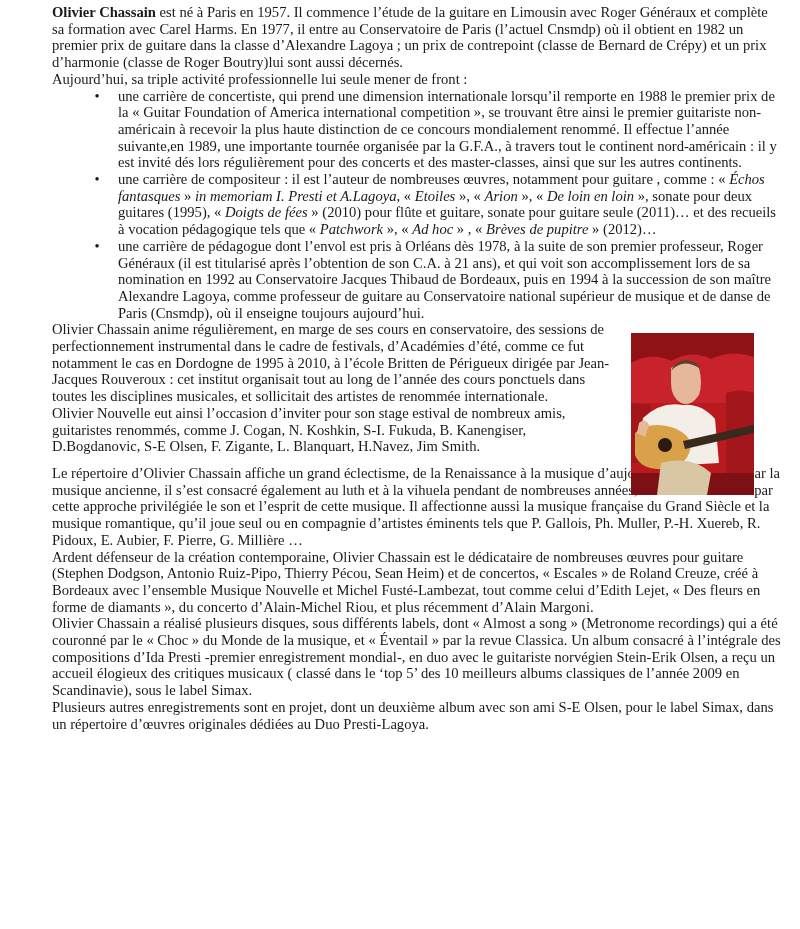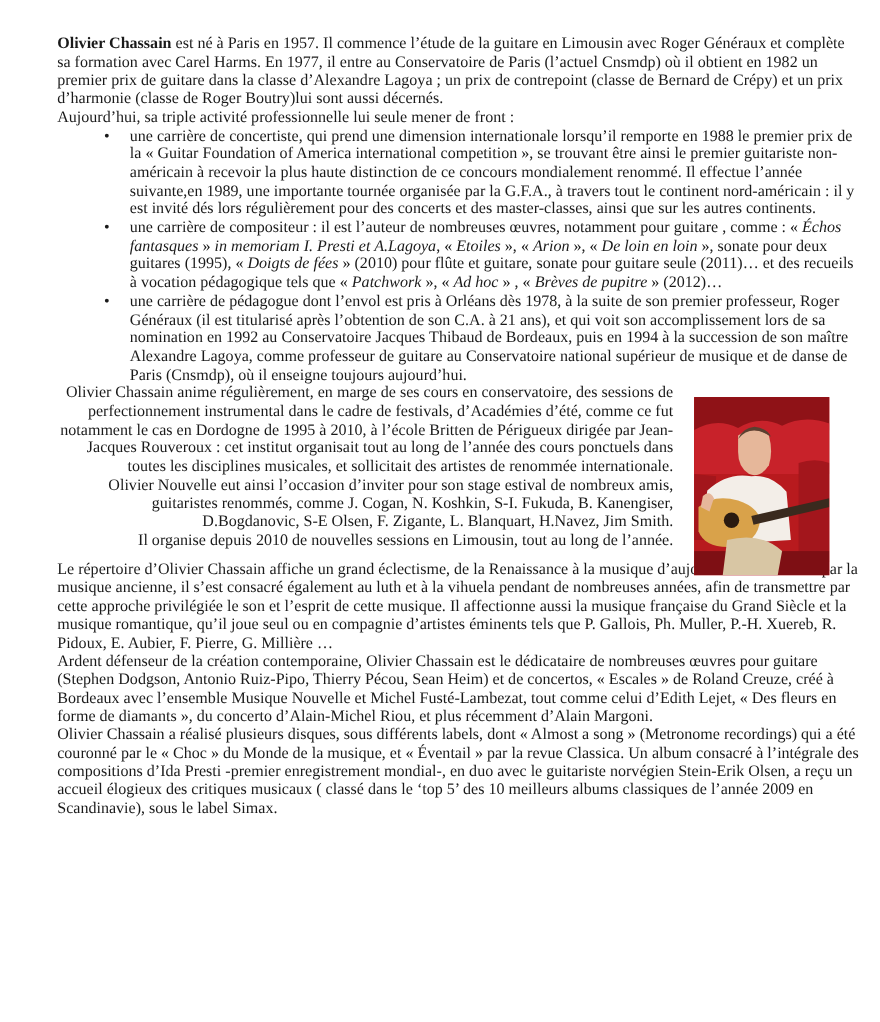--- a/index.html
+++ b/index.html
@@ -3,30 +3,30 @@
   <meta charset="utf-8">
   <style>
     html, body { margin: 0; padding: 0; background: #ffffff; }
     body {
       width: 800px; height: 929px; overflow: hidden; position: relative;
       font-family: "Liberation Serif", "DejaVu Serif", serif;
       color: #1a1a1a;
       font-size: 14.6px;
       line-height: 16.7px;
     }
-    .doc { position: absolute; left: 52px; top: 32px; width: 730px; }
+    .doc { position: absolute; left: 52px; top: 4px; width: 730px; }
     .p { margin: 0; }
     .bold { font-weight: bold; }
     ul.bullets { list-style: none; margin: 0; padding: 0; }
     ul.bullets li { position: relative; padding-left: 66px; width: 666px; }
     ul.bullets li .bullet {
       position: absolute; left: 40px; top: 0; width: 10px; text-align: center;
     }
     .with-photo { position: relative; width: 730px; }
-    .with-photo .text { width: 560px; text-align: right; }
+    .with-photo .text { width: 560px; }
     .photo {
       position: absolute; left: 579px; top: 12px; width: 123px; height: 162px;
       background: #b81a1e; overflow: hidden;
     }
     .gap { height: 10px; }
     em { font-style: italic; }
   </style>
 </head>
 <body>
 
@@ -47,21 +47,20 @@
     <li>
       <span class="bullet">•</span>
       <span>une carrière de pédagogue dont l’envol est pris à Orléans dès 1978, à la suite de son premier professeur, Roger Généraux (il est titularisé après l’obtention de son C.A. à 21 ans), et qui voit son accomplissement lors de sa nomination en 1992 au Conservatoire Jacques Thibaud de Bordeaux, puis en 1994 à la succession de son maître Alexandre Lagoya, comme professeur de guitare au Conservatoire national supérieur de musique et de danse de Paris (Cnsmdp), où il enseigne toujours aujourd’hui.</span>
     </li>
   </ul>
 
   <div class="with-photo">
     <div class="text">
       <p class="p">Olivier Chassain anime régulièrement, en marge de ses cours en conservatoire, des sessions de perfectionnement instrumental dans le cadre de festivals, d’Académies d’été, comme ce fut notamment le cas en Dordogne de 1995 à 2010, à l’école Britten de Périgueux dirigée par Jean-Jacques Rouveroux : cet institut organisait tout au long de l’année des cours ponctuels dans toutes les disciplines musicales, et sollicitait des artistes de renommée internationale.</p>
       <p class="p">Olivier Nouvelle eut ainsi l’occasion d’inviter pour son stage estival de nombreux amis, guitaristes renommés, comme J. Cogan, N. Koshkin, S-I. Fukuda, B. Kanengiser, D.Bogdanovic, S-E Olsen, F. Zigante, L. Blanquart, H.Navez, Jim Smith.</p>
-      <p class="p">Il organise depuis 2010 de nouvelles sessions en Limousin, tout au long de l’année.</p>
     </div>
     <div class="photo" title="Olivier Chassain playing guitar seated in red theatre seats">
       <svg width="123" height="162" viewBox="0 0 123 162" xmlns="http://www.w3.org/2000/svg">
         <rect x="0" y="0" width="123" height="162" fill="#b81a1e"></rect>
         <rect x="0" y="0" width="123" height="30" fill="#8f1217"></rect>
         <path d="M0 30 Q20 18 40 28 Q60 16 80 26 Q100 16 123 24 L123 70 L0 70 Z" fill="#c8222a"></path>
         <path d="M0 70 L20 72 L18 130 L0 130 Z" fill="#a3161c"></path>
         <path d="M95 60 Q110 55 123 60 L123 150 L95 150 Z" fill="#a3161c"></path>
         <rect x="0" y="140" width="123" height="22" fill="#7e0f14"></rect>
         <path d="M40 35 Q55 25 68 35 Q72 50 68 62 Q60 74 50 70 Q40 64 40 50 Z" fill="#e6b79a"></path>
@@ -75,15 +74,16 @@
       </svg>
     </div>
   </div>
 
   <div class="gap"></div>
 
   <div>
     <p class="p">Le répertoire d’Olivier Chassain affiche un grand éclectisme, de la Renaissance à la musique d’aujourd’hui. Passionné par la musique ancienne, il s’est consacré également au luth et à la vihuela pendant de nombreuses années, afin de transmettre par cette approche privilégiée le son et l’esprit de cette musique. Il affectionne aussi la musique française du Grand Siècle et la musique romantique, qu’il joue seul ou en compagnie d’artistes éminents tels que P. Gallois, Ph. Muller, P.-H. Xuereb, R. Pidoux, E. Aubier, F. Pierre, G. Millière …</p>
     <p class="p">Ardent défenseur de la création contemporaine, Olivier Chassain est le dédicataire de nombreuses œuvres pour guitare (Stephen Dodgson, Antonio Ruiz-Pipo, Thierry Pécou, Sean Heim) et de concertos, « Escales » de Roland Creuze, créé à Bordeaux avec l’ensemble Musique Nouvelle et Michel Fusté-Lambezat, tout comme celui d’Edith Lejet, « Des fleurs en forme de diamants », du concerto d’Alain-Michel Riou, et plus récemment d’Alain Margoni.</p>
     <p class="p">Olivier Chassain a réalisé plusieurs disques, sous différents labels, dont « Almost a song » (Metronome recordings) qui a été couronné par le « Choc » du Monde de la musique, et « Éventail » par la revue Classica. Un album consacré à l’intégrale des compositions d’Ida Presti -premier enregistrement mondial-, en duo avec le guitariste norvégien Stein-Erik Olsen, a reçu un accueil élogieux des critiques musicaux ( classé dans le ‘top 5’ des 10 meilleurs albums classiques de l’année 2009 en Scandinavie), sous le label Simax.</p>
+    <p class="p">Plusieurs autres enregistrements sont en projet, dont un deuxième album avec son ami S-E Olsen, pour le label Simax, dans un répertoire d’œuvres originales dédiées au Duo Presti-Lagoya.</p>
   </div>
 
 </div>
 
 </body></html>

